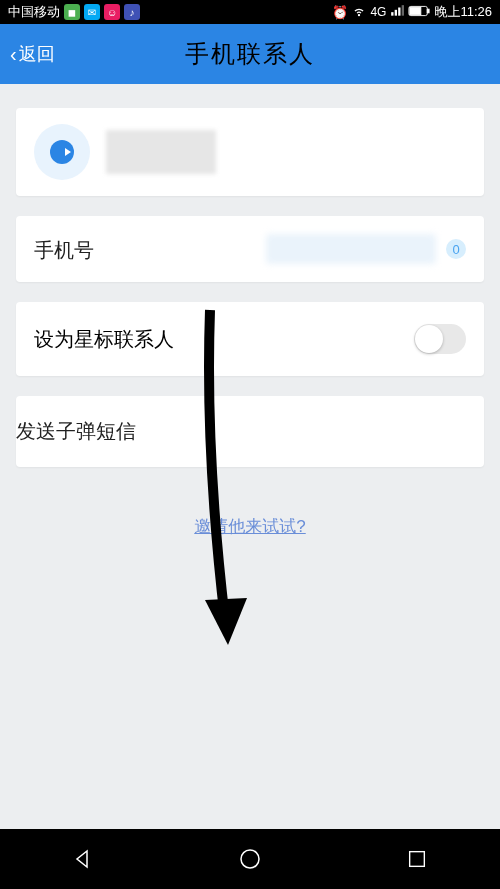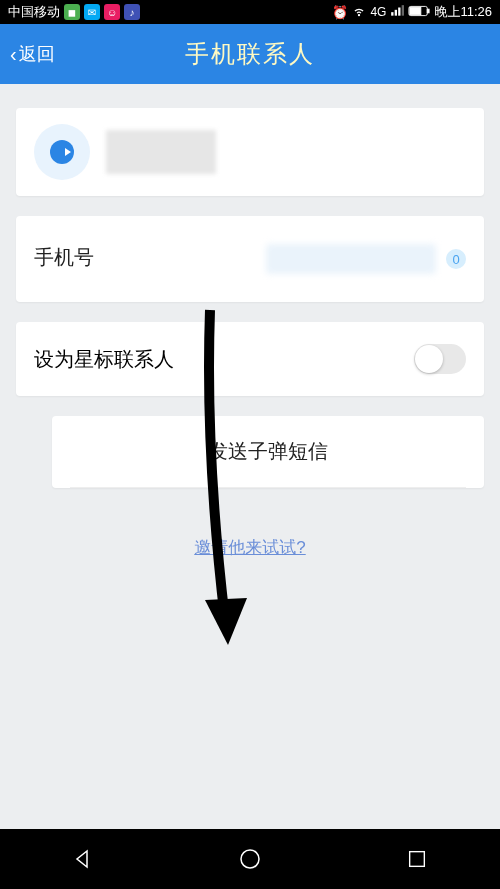--- a/index.html
+++ b/index.html
@@ -9,45 +9,45 @@
     .status-bar { height: 24px; background: #000; color: #fff; display: flex; align-items: center; font-size: 13px; padding: 0 8px; gap: 4px; }
     .status-left { display: flex; align-items: center; gap: 4px; flex: 1; }
     .status-right { display: flex; align-items: center; gap: 4px; }
     .status-icon { font-size: 13px; }
     .small-icon-box { width: 16px; height: 16px; display: inline-flex; align-items: center; justify-content: center; border-radius: 3px; font-size: 10px; }
     
     
     .title-bar { height: 60px; background: #2b85e4; display: flex; align-items: center; position: relative; }
     .back-btn { display: flex; align-items: center; color: #fff; font-size: 18px; padding: 0 10px; gap: 2px; }
     .back-chevron { font-size: 20px; }
-    .title-text { position: absolute; left: 50%; transform: translateX(-50%); color: #fef9c3; font-size: 24px; letter-spacing: 2px; }
+    .title-text { position: absolute; left: 50%; transform: translateX(-50%); color: #000000; font-size: 24px; letter-spacing: 2px; }
     
     
     .content { flex: 1; padding: 24px 16px 0; display: flex; flex-direction: column; gap: 20px; }
     
     .card { background: #fff; border-radius: 4px; box-shadow: 0 1px 2px rgba(0,0,0,0.05); }
     
     .profile-card { padding: 16px 18px; display: flex; align-items: center; gap: 16px; }
     .avatar { width: 56px; height: 56px; border-radius: 50%; background: #e8f3fd; display: flex; align-items: center; justify-content: center; }
     .avatar-inner { width: 24px; height: 24px; background: #2b85e4; border-radius: 50%; position: relative; }
     .avatar-inner::after { content: ""; position: absolute; right: 3px; top: 50%; transform: translateY(-50%); width: 0; height: 0; border-left: 6px solid #fff; border-top: 4px solid transparent; border-bottom: 4px solid transparent; }
     .profile-name-blur { width: 110px; height: 44px; background: #e6e6e6; filter: blur(2px); }
     
-    .phone-card { padding: 28px 18px; display: flex; align-items: flex-start; justify-content: space-between; gap: 17px; }
+    .phone-card { padding: 18px 18px; display: flex; align-items: flex-end; justify-content: space-between; gap: 17px; }
     .phone-label { font-size: 20px; color: #222; }
     .phone-right { display: flex; align-items: center; gap: 10px; }
     .phone-blur { width: 170px; height: 30px; background: #eaf3fb; filter: blur(3px); border-radius: 3px; }
     .phone-badge { width: 20px; height: 20px; border-radius: 50%; background: #d7eefd; color: #4aa3f0; font-size: 13px; display: flex; align-items: center; justify-content: center; }
     
     .star-card { padding: 22px 18px; display: flex; align-items: center; justify-content: space-between; }
     .star-label { font-size: 20px; color: #000000; }
     .toggle { width: 52px; height: 30px; background: #e8e8e8; border-radius: 15px; position: relative; }
     .toggle::after { content: ""; position: absolute; width: 28px; height: 28px; background: #fff; border-radius: 50%; top: 1px; left: 1px; box-shadow: 0 1px 3px rgba(0,0,0,0.25); }
     
-    .action-card { display: flex; flex-direction: column; margin-left: 36px; }
+    .action-card { display: flex; flex-direction: row; }
     .action-item { padding: 22px 0; text-align: center; font-size: 20px; color: #222; }
     .action-divider { height: 1px; background: #eee; margin: 0 18px; }
     
     .invite-link { text-align: center; font-size: 17px; color: #6a8ed8; text-decoration: underline; margin-top: 28px; }
     
     
     .arrow-svg { position: absolute; left: 130px; top: 300px; pointer-events: none; }
     
     
     .nav-bar { height: 60px; background: #000; display: flex; align-items: center; justify-content: space-around; }

